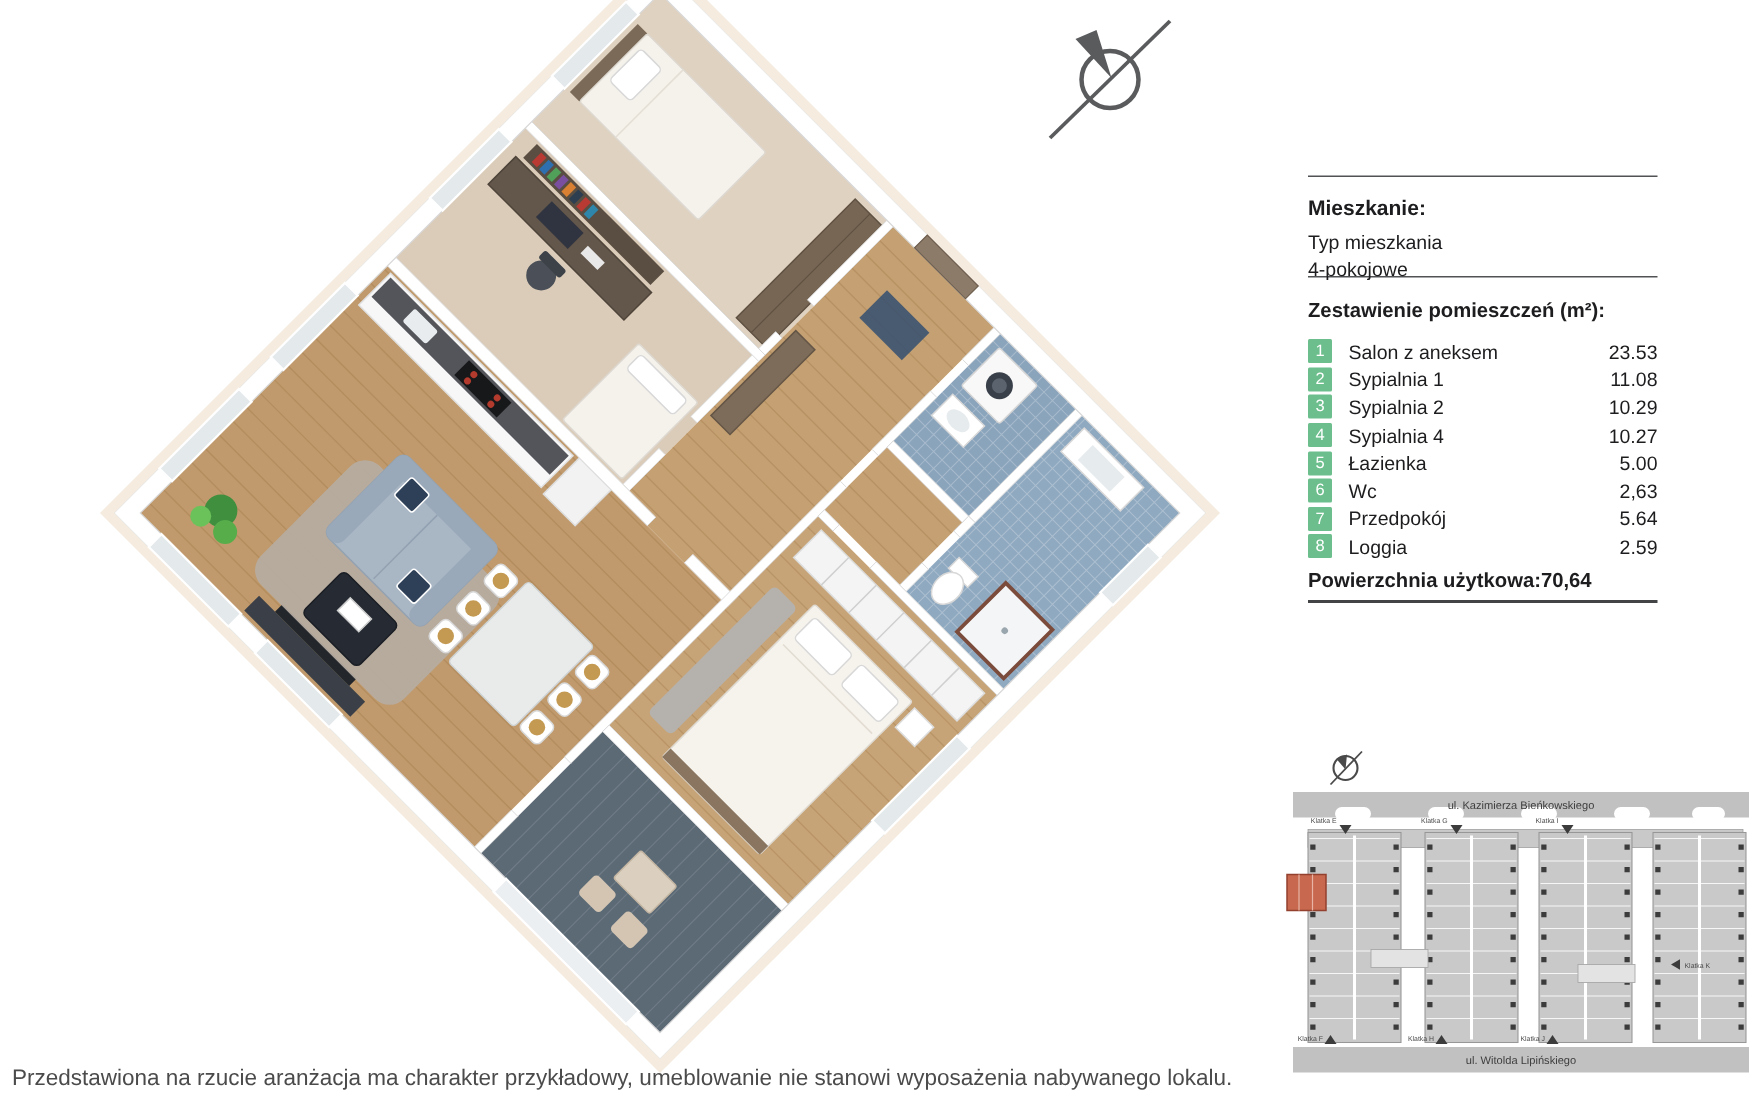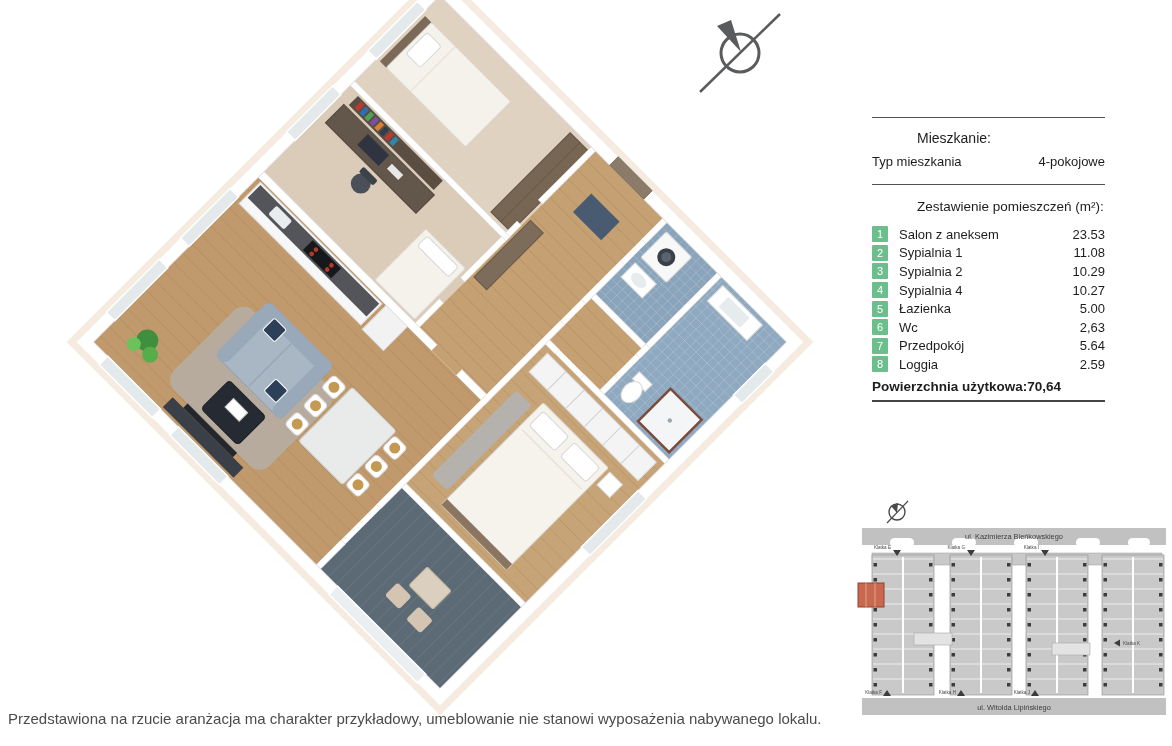--- a/index.html
+++ b/index.html
@@ -2,22 +2,22 @@
 <html><head>
 <meta charset="utf-8">
 <style>
   html,body{margin:0;padding:0;background:#ffffff;}
   body{width:1172px;height:746px;position:relative;overflow:hidden;
        font-family:"Liberation Sans", sans-serif;color:#1d1d1f;}
   .plan-wrap{position:absolute;left:0;top:0;width:860px;height:746px;}
   .sidebar{position:absolute;left:872px;top:0;width:233px;}
   .rule{border-top:1.5px solid #515254;height:0;}
   .rule.thick{border-top-width:2.5px;}
-  .sb-title{font-size:14px;font-weight:normal;margin-left:45px;}
-  .sb-row{display:flex;justify-content:space-between;font-size:13px;height:18px;line-height:18px;}
+  .sb-title{font-size:14px;font-weight:bold;}
+  .sb-row{display:flex;justify-content:space-between;font-size:13px;height:18px;line-height:18px;flex-direction:column;}
   .room-row{display:flex;align-items:center;height:18.6px;font-size:13px;}
   .badge{width:16px;height:16px;border-radius:1px;color:#fff;font-size:11px;
          display:flex;align-items:center;justify-content:center;margin-right:11px;flex:0 0 16px;}
   .room-name{flex:1;}
   .room-area{text-align:left;}
   .total-row{display:flex;font-size:13.5px;font-weight:bold;margin-top:5px;}
   .sitemap{position:absolute;left:856px;top:497px;width:316px;height:246px;}
   .footer{position:absolute;left:8px;top:710px;font-size:15px;color:#4b4b4b;}
   svg text{font-family:"Liberation Sans", sans-serif;}
 </style>

